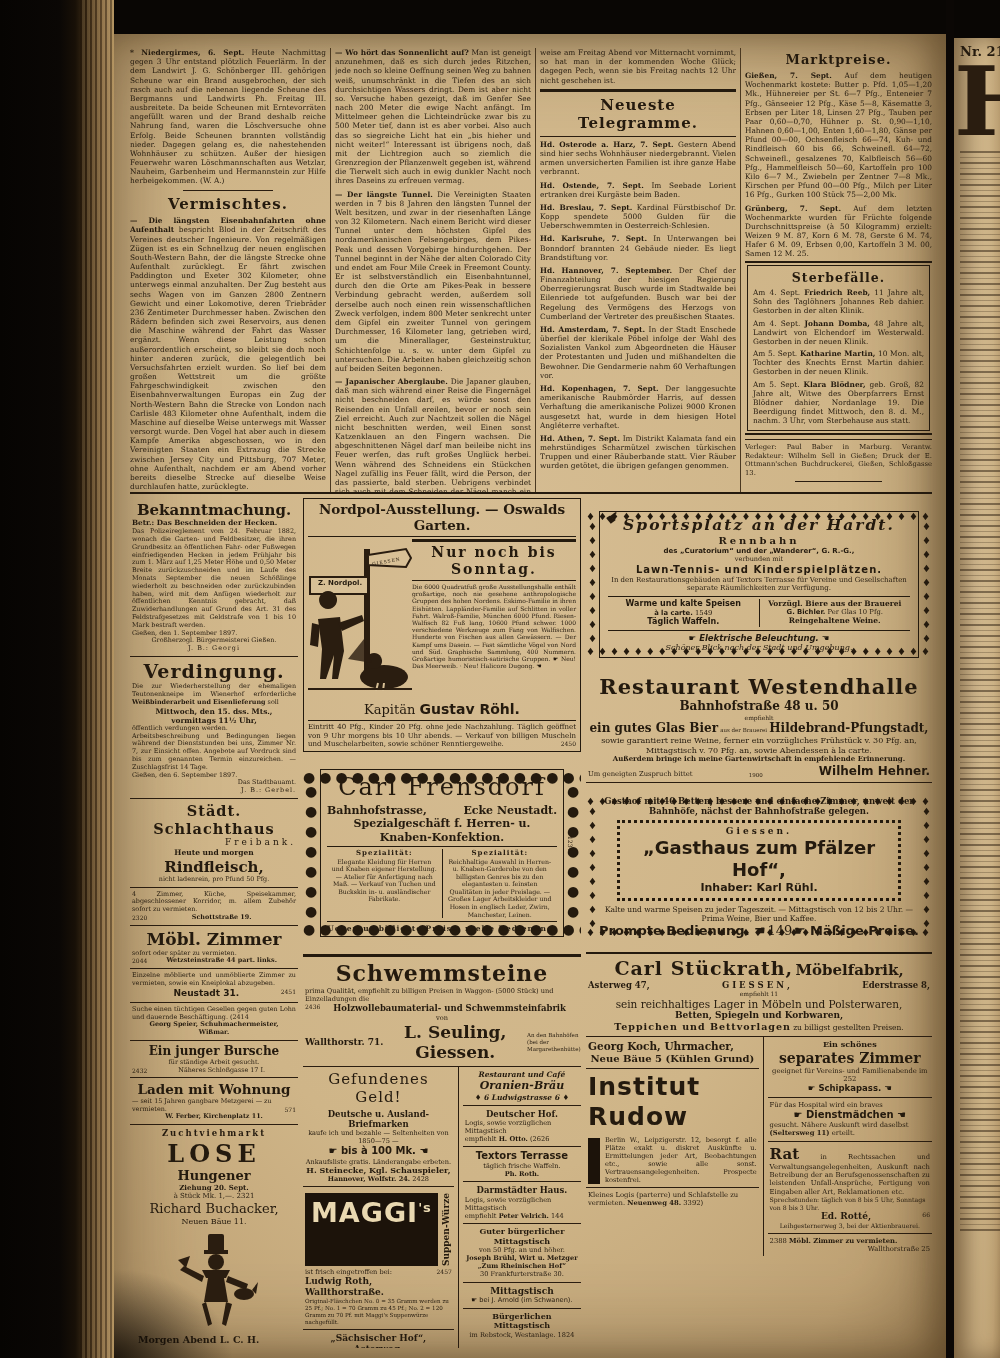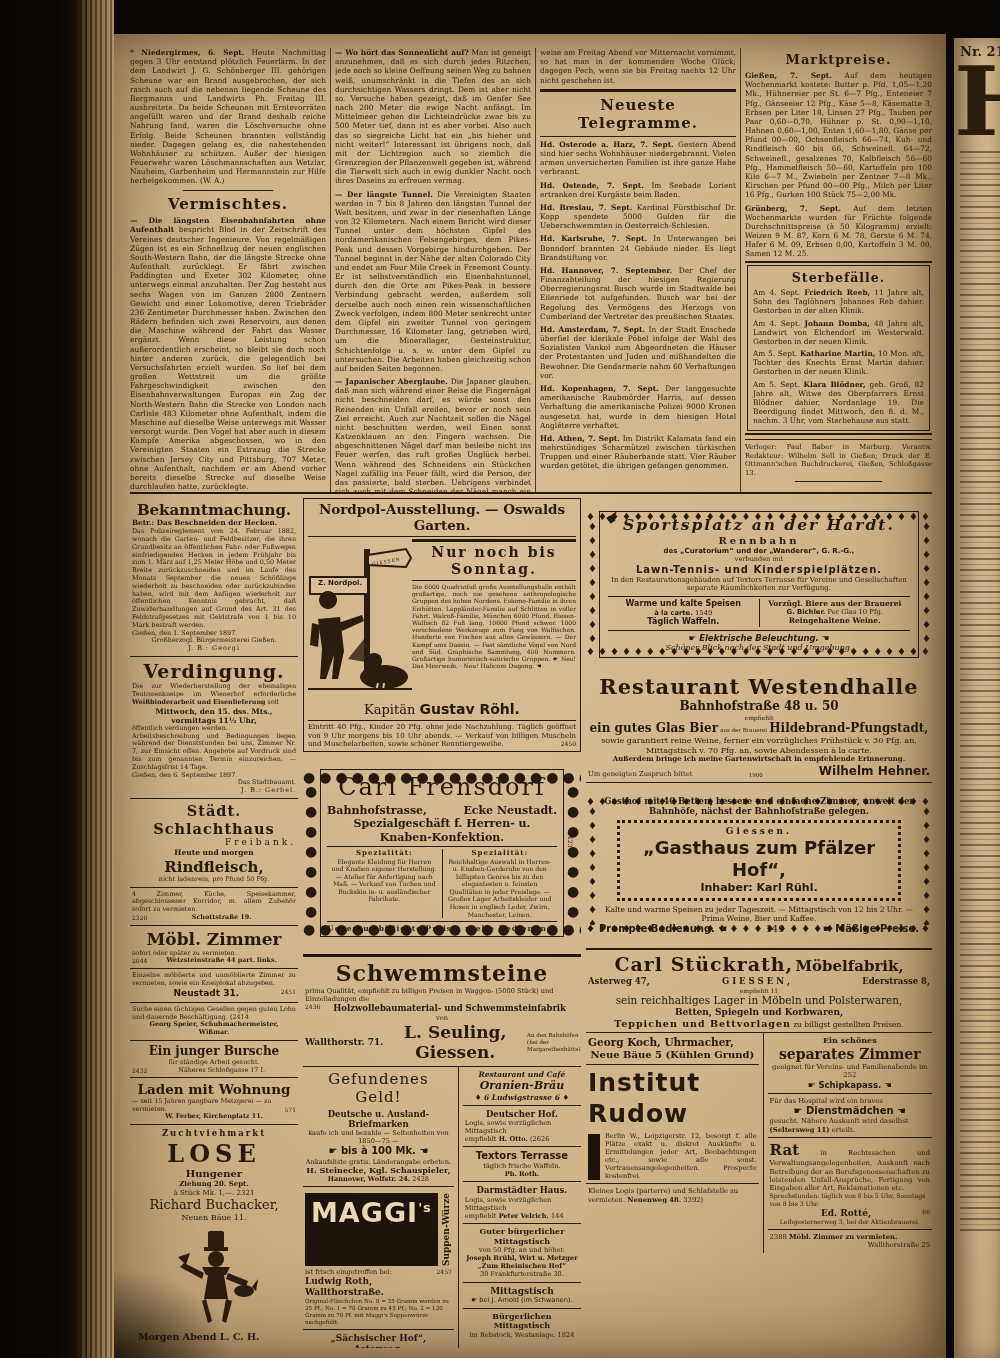--- a/index.html
+++ b/index.html
@@ -260,21 +260,21 @@
         <div class="ad">
           <div class="c b" style="font-size:13.5px;">Laden mit Wohnung</div>
           <p><span>— seit 15 Jahren gangbare Metzgerei — zu vermieten.</span> <span class="numr">571</span></p>
           <p class="c b">W. Ferber, Kirchenplatz 11.</p>
         </div>
         <div class="ad nb">
           <div class="c b sp2" style="font-size:8.5px;">Zuchtviehmarkt</div>
           <div style="display:flex; align-items:center;flex-direction:column;">
             <div class="b" style="font-size:24px; letter-spacing:5px;">LOSE</div>
             <div style="flex:1; text-align:center;">
-              <div class="b" style="font-size:10px;">Hungener</div>
+              <div class="b" style="font-size:13px;">Hungener</div>
               <div class="b" style="font-size:7px;">Ziehung 20. Sept.</div>
               <div style="font-size:7px;"><span>à Stück Mk. 1,—.</span> <span>2321</span></div>
             </div>
           </div>
           <div class="c" style="font-size:13px;">Richard Buchacker,</div>
           <div class="c" style="font-size:8px;">Neuen Bäue 11.</div>
         </div>
         <div class="ad nb c">
           <svg width="92" height="96" viewBox="0 0 92 96">
             <rect class="ink" x="40" y="2" width="16" height="18" rx="2"></rect>
@@ -483,21 +483,21 @@
           <span class="orn l dia"></span>
           <span class="orn r2 dia"></span>
           <div class="inner">
             <p class="c b" style="font-size:8.5px;">Gasthof mit 40 Betten, bessere und einfache Zimmer, unweit der Bahnhöfe, nächst der Bahnhofstraße gelegen.</p>
             <div class="bead">
               <div class="b sp3" style="font-size:9px;">Giessen.</div>
               <div class="pf-name">„Gasthaus zum Pfälzer Hof“,</div>
               <div class="b sans" style="font-size:11px;">Inhaber: Karl Rühl.</div>
             </div>
             <p class="c" style="font-size:7.5px;">Kalte und warme Speisen zu jeder Tageszeit. — Mittagstisch von 12 bis 2 Uhr. — Prima Weine, Bier und Kaffee.</p>
-            <div style="display:flex; justify-content:space-between; font-size:10px;">
+            <div style="display:flex; justify-content:space-between; font-size:13px;">
               <span class="b mani">Prompte Bedienung. ☚</span>
               <span>149</span>
               <span class="b mani">☛ Mäßige Preise.</span>
             </div>
           </div>
         </div>
 
         <div class="ad" style="border-top:2px solid #241a0e;">
           <div class="c"><span class="st-name">Carl Stückrath,</span> <span class="st-fab b">Möbelfabrik,</span></div>
           <div class="st-addr">

